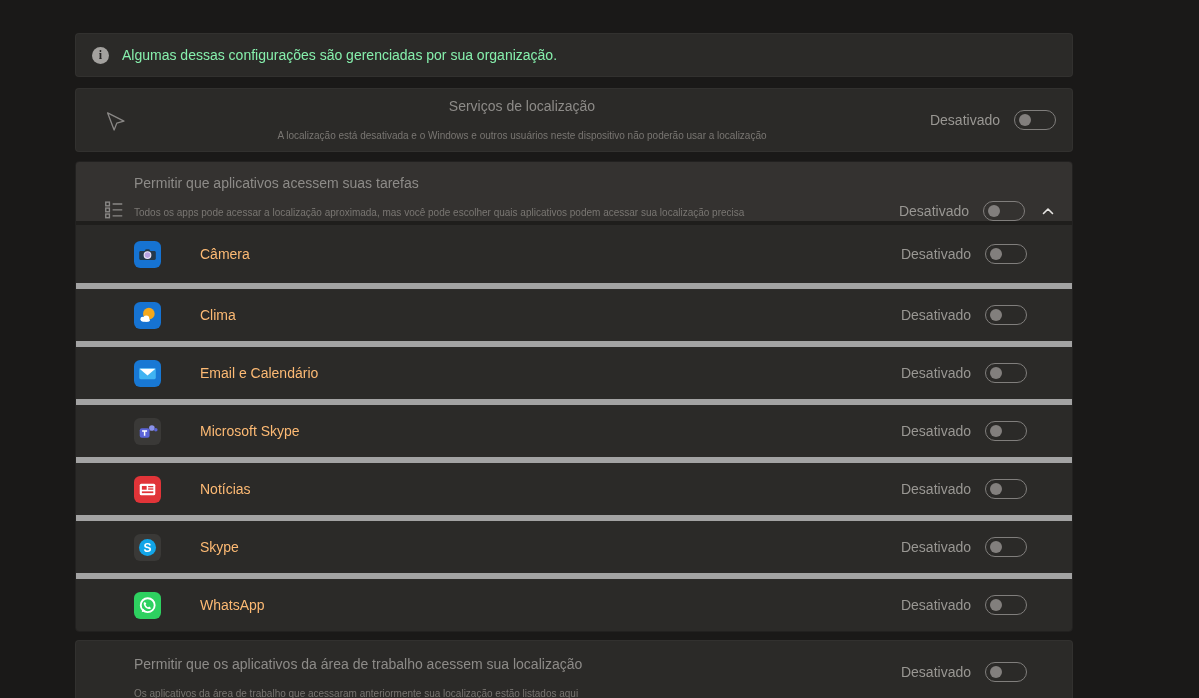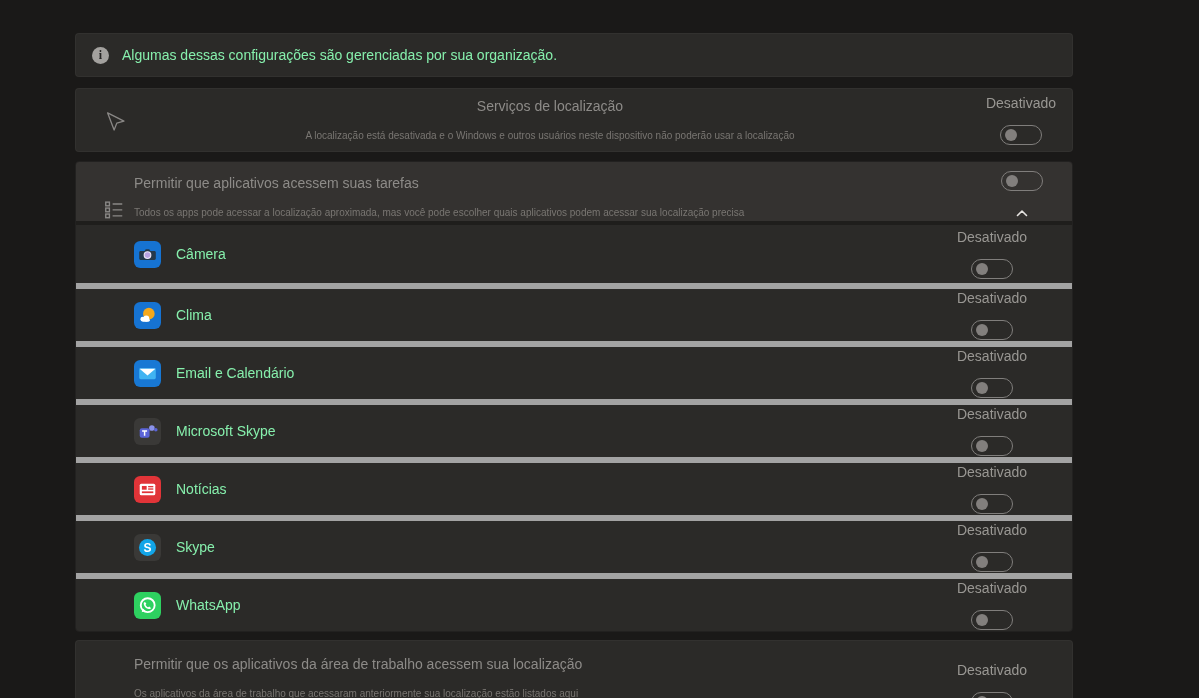--- a/index.html
+++ b/index.html
@@ -35,21 +35,21 @@
 
   .lead-icon {
     width:26px; display:flex; justify-content:center;
     margin-left:25px; margin-right:7px; flex-shrink:0;
   }
   .titles { flex:1; min-width:0; padding-right:20px; }
   .card-title { color:#8d8b88; font-size:14px; line-height:20px; }
   .card-sub   { color:#797672; font-size:10px; line-height:16px; margin-top:12px;
                 white-space:nowrap; overflow:hidden; text-overflow:ellipsis; }
 
-  .status-group { display:flex; align-items:center; gap:14px; flex-shrink:0;flex-direction:column; }
+  .status-group { display:flex; align-items:center; gap:14px; flex-shrink:0; }
   .status-label { color:#999793; font-size:14px; }
 
   .toggle {
     width:42px; height:20px; border-radius:10px;
     border:1px solid #807e7c; position:relative; background:transparent;
     cursor:pointer;
   }
   .toggle .knob {
     position:absolute; left:4px; top:3px; width:12px; height:12px;
     border-radius:50%; background:#827f7d;
@@ -63,21 +63,21 @@
   }
   .chevron { display:flex; margin-left:0; }
 
   .app-row {
     height:58px; background:#2b2a28; display:flex; align-items:center;
     padding-left:58px; padding-right:45px;
   }
   .app-row + .app-row { border-top:6px solid #a3a3a3; }
   .app-icon { width:27px; height:27px; margin-right:15px; flex-shrink:0; }
   .app-icon svg { display:block; }
-  .app-name { flex:1; color:#86efac; font-size:14px; }
+  .app-name { flex:1; color:#fdba74; font-size:14px;margin-left:24px; }
 
   .card.bottom { height:76px; margin-bottom:0; padding-right:45px; align-items:flex-start; }
   .card.bottom .titles { padding-left:58px; padding-top:13px; }
   .card.bottom .status-group { padding-top:21px; }
   .card.bottom .card-sub { white-space:normal;text-decoration:underline; }
 </style>
 </head>
 <body>
 
 <div class="page">

